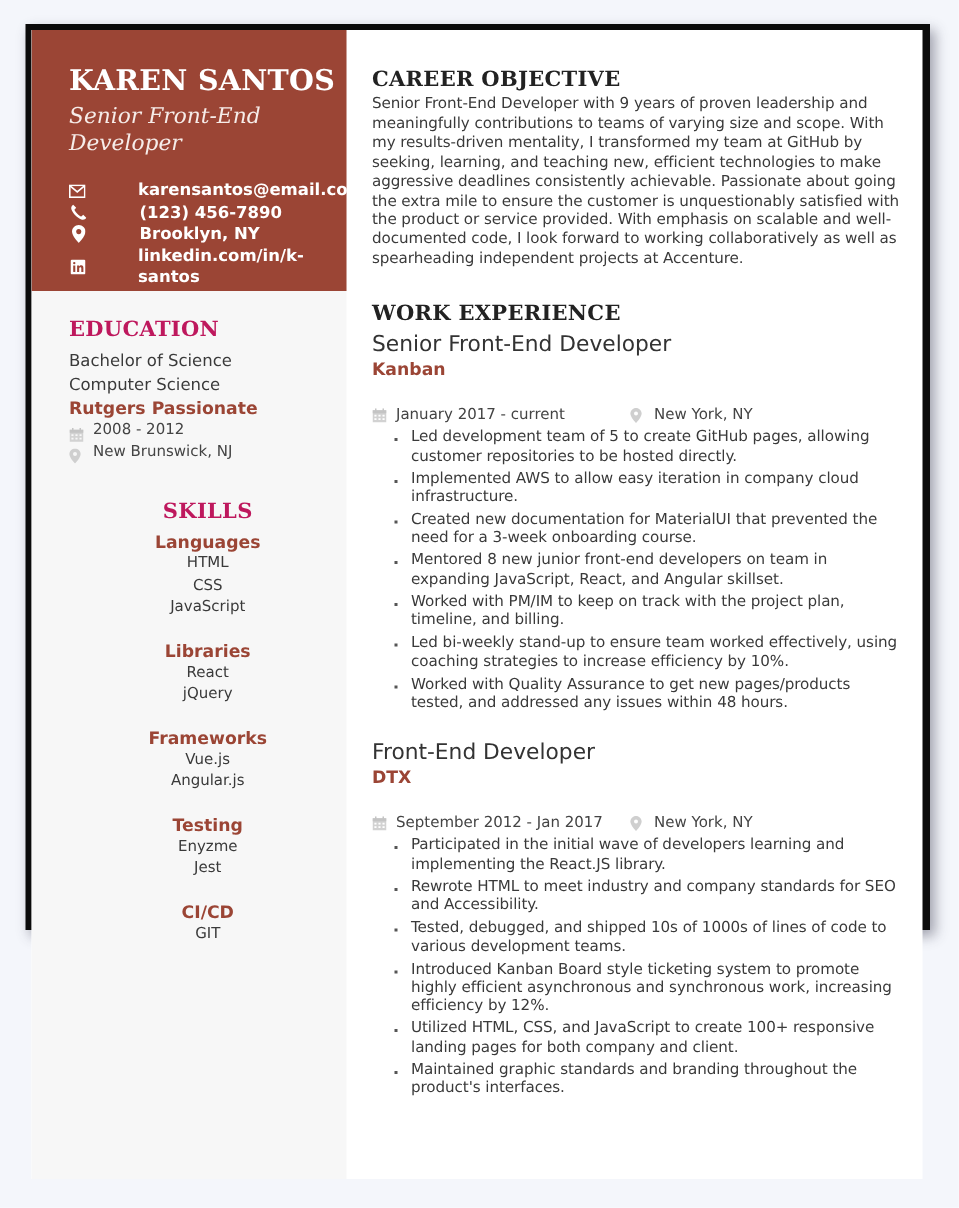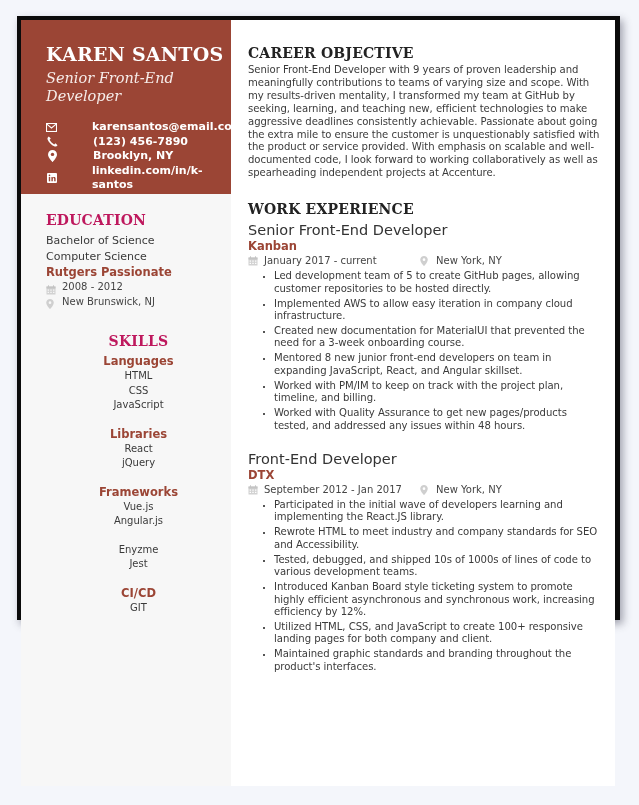--- a/index.html
+++ b/index.html
@@ -106,21 +106,21 @@
     .objective {
       font-size: 10.1px; line-height: 12.9px; color: #3a3a3a;
       margin-top: 2px;
       letter-spacing: -0.05px;
     }
     .work { margin-top: 20px; }
     .job { margin-top: 3px; }
     .job + .job { margin-top: 18px; }
     .job-role { font-size: 14.5px; line-height: 18px; color: #333; }
     .company { color: #9b4535; font-weight: bold; font-size: 11.5px; line-height: 15px; }
-    .job-meta { display: flex; align-items: center; font-size: 10px; line-height: 14px; color: #444; }
+    .job-meta { display: flex; align-items: center; font-size: 10px; line-height: 14px; color: #444; margin-top: 16px; }
     .job-meta .date { display: flex; align-items: center; width: 172px; }
     .job-meta .loc { display: flex; align-items: center; }
     .bullets { list-style: none; margin-top: 2px; padding-left: 14px; }
     .bullet {
       position: relative;
       padding-left: 12px;
       font-size: 10.1px; line-height: 12.4px; color: #3a3a3a;
       margin-bottom: 2.6px;
       letter-spacing: -0.05px;
     }
@@ -228,20 +228,21 @@
           <div class="skill-cat">Libraries</div>
           <div class="skill-item">React</div>
           <div class="skill-item">jQuery</div>
         </div>
         <div class="skill-group">
           <div class="skill-cat">Frameworks</div>
           <div class="skill-item">Vue.js</div>
           <div class="skill-item">Angular.js</div>
         </div>
         <div class="skill-group">
+          <div class="skill-cat">Testing</div>
           <div class="skill-item">Enyzme</div>
           <div class="skill-item">Jest</div>
         </div>
         <div class="skill-group">
           <div class="skill-cat">CI/CD</div>
           <div class="skill-item">GIT</div>
         </div>
       </section>
     </aside>
 
@@ -286,20 +287,21 @@
               </span>
               <span>New York, NY</span>
             </span>
           </div>
           <ul class="bullets">
             <li class="bullet">Led development team of 5 to create GitHub pages, allowing customer repositories to be hosted directly.</li>
             <li class="bullet">Implemented AWS to allow easy iteration in company cloud infrastructure.</li>
             <li class="bullet">Created new documentation for MaterialUI that prevented the need for a 3-week onboarding course.</li>
             <li class="bullet">Mentored 8 new junior front-end developers on team in expanding JavaScript, React, and Angular skillset.</li>
             <li class="bullet">Worked with PM/IM to keep on track with the project plan, timeline, and billing.</li>
+            <li class="bullet">Led bi-weekly stand-up to ensure team worked effectively, using coaching strategies to increase efficiency by 10%.</li>
             <li class="bullet">Worked with Quality Assurance to get new pages/products tested, and addressed any issues within 48 hours.</li>
           </ul>
         </div>
 
         <div class="job">
           <div class="job-role">Front-End Developer</div>
           <div class="company">DTX</div>
           <div class="job-meta">
             <span class="date">
               <span class="meta-icon">

